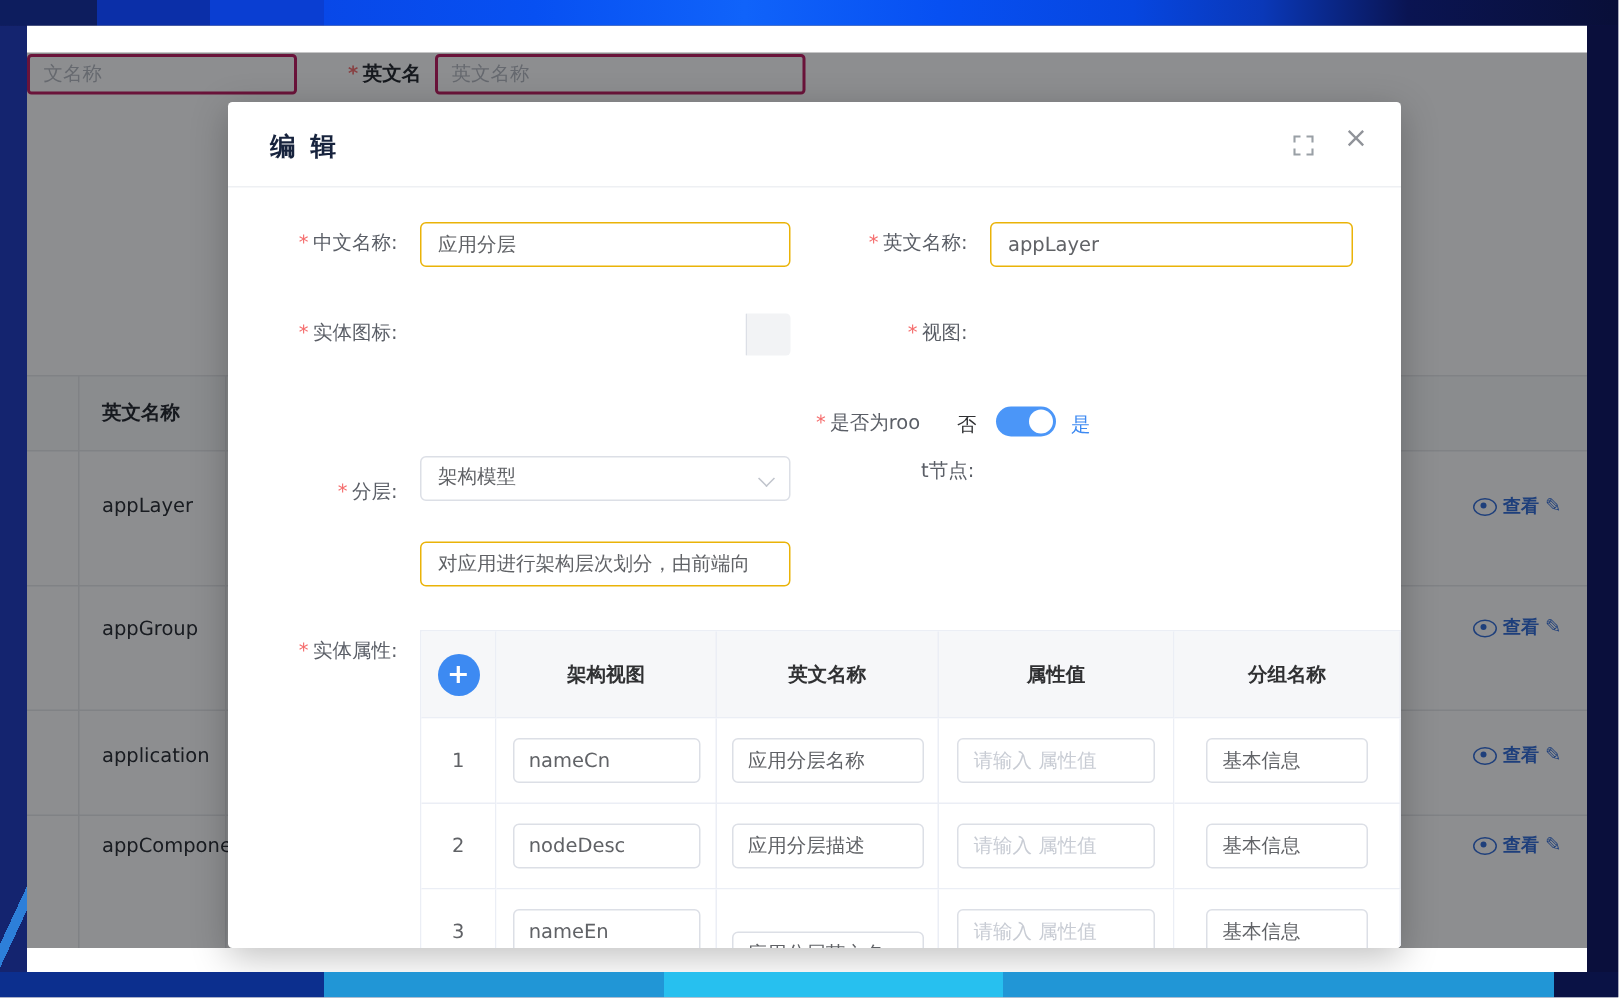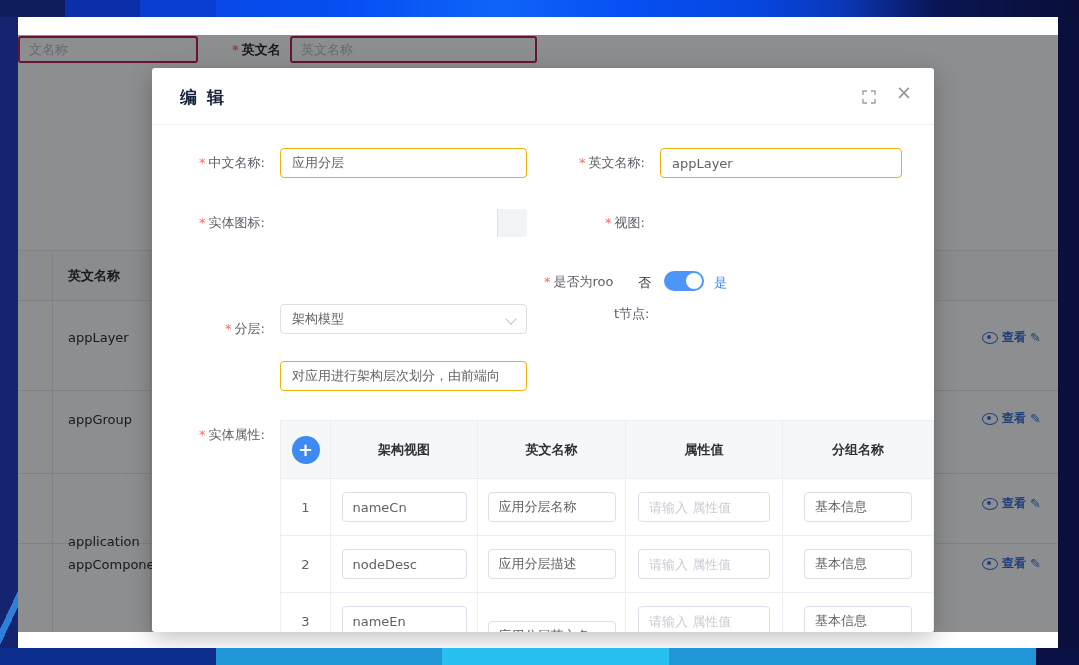--- a/index.html
+++ b/index.html
@@ -85,21 +85,21 @@
   <div class="hline" style="left:18px;top:250px;width:1040px;"></div>
   <div class="hline" style="left:18px;top:300px;width:1040px;"></div>
   <div class="hline" style="left:18px;top:390px;width:1040px;"></div>
   <div class="hline" style="left:18px;top:473px;width:1040px;"></div>
   <div class="hline" style="left:18px;top:543px;width:1040px;"></div>
   <div class="vline" style="left:52px;top:250px;height:382px;"></div>
   <div class="vline" style="left:150px;top:250px;height:382px;"></div>
 
   <div class="cellTxt" style="left:68px;top:330px;">appLayer</div>
   <div class="cellTxt" style="left:68px;top:412px;">appGroup</div>
-  <div class="cellTxt" style="left:68px;top:497px;margin-top:37px;">application</div>
+  <div class="cellTxt" style="left:68px;top:497px;">application</div>
   <div class="cellTxt" style="left:68px;top:557px;">appComponer</div>
 
   <div class="actions" style="left:982px;top:329px;">
     <span class="eye"></span>
     <span>查看</span>
     <span class="pencil">✎</span>
   </div>
   <div class="actions" style="left:982px;top:410px;">
     <span class="eye"></span>
     <span>查看</span>

